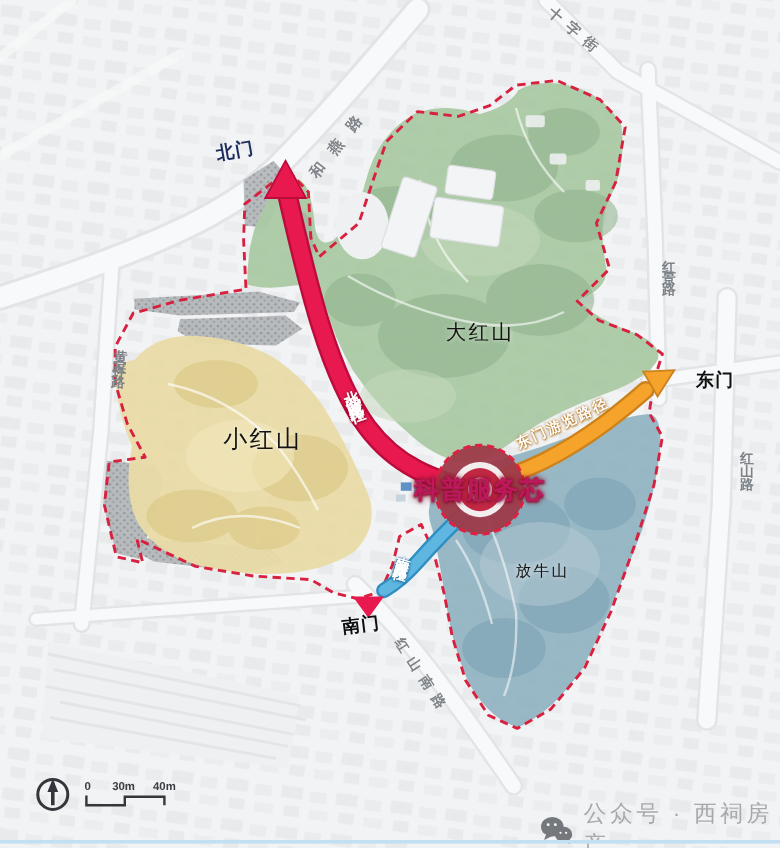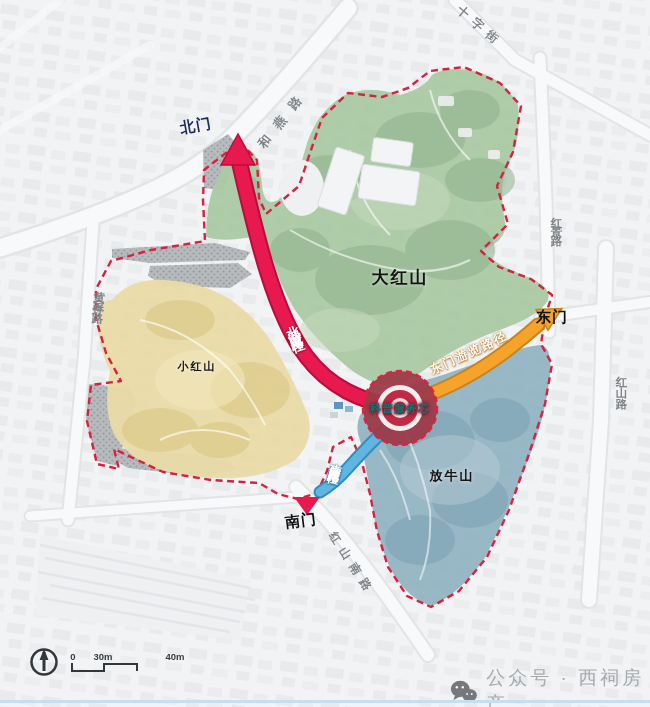--- a/index.html
+++ b/index.html
@@ -2,28 +2,28 @@
 <html><head>
 <meta charset="utf-8">
 <style>
   html,body{margin:0;padding:0;}
   body{font-family:"Liberation Sans","DejaVu Sans",sans-serif;}
   #stage{position:relative;width:650px;height:707px;overflow:hidden;background:#f2f3f5;}
   #map-svg{position:absolute;left:0;top:0;}
   .lbl{position:absolute;white-space:nowrap;transform:translate(-50%,-50%);pointer-events:none;}
   .road{color:#7e8387;font-size:12px;font-weight:600;}
   .vert{writing-mode:vertical-rl;text-orientation:upright;}
-  .zone{color:#141414;font-weight:700;font-size:17px;letter-spacing:2px;text-shadow:0 0 4px rgba(255,255,255,.65);}
+  .zone{color:#141414;font-weight:400;font-size:17px;letter-spacing:2px;text-shadow:0 0 4px rgba(255,255,255,.65);}
   .gate{color:#0e0e0e;font-weight:700;font-size:15px;letter-spacing:1px;}
   .gate-north{color:#1d2c5c;}
   .route-lbl{color:#fff;font-weight:700;}
   .r-north{font-size:13px;letter-spacing:3px;text-shadow:0 0 2px #9c0b33,0 1px 2px #9c0b33;}
   .r-east{font-size:12px;letter-spacing:2px;text-shadow:0 0 2px #b06e10,0 1px 2px #b06e10;}
   .r-south{font-size:12px;letter-spacing:2px;text-shadow:0 0 2px #1f6f9e,0 1px 2px #1f6f9e;}
-  .center-lbl{color:#0f766e;font-weight:700;font-size:11px;letter-spacing:1px;text-shadow:0 0 3px #8f1330,0 0 5px #8f1330,0 1px 2px #6d0e24;}
+  .center-lbl{color:#be185d;font-weight:700;font-size:21px;letter-spacing:1px;text-shadow:0 0 3px #8f1330,0 0 5px #8f1330,0 1px 2px #6d0e24;}
   .scale-num{font-size:9.5px;font-weight:700;color:#3a3e42;}
   .watermark{position:absolute;left:450px;top:665px;display:flex;align-items:center;gap:9px;}
   .watermark-text{color:#a6aaad;font-size:19px;letter-spacing:3px;font-weight:500;}
   .bottom-line{position:absolute;left:0;top:700px;width:650px;height:3px;background:#c2e0f2;}
 </style>
 </head>
 <body>
 
 <div id="stage">
 
@@ -199,36 +199,36 @@
   </svg>
 
   <div class="lbl road" style="left:480px;top:27px;letter-spacing:7px;transform:translate(-50%,-50%) rotate(40deg);">十字街</div>
   <div class="lbl road" style="left:284px;top:118px;letter-spacing:12px;font-size:12.5px;transform:translate(-50%,-50%) rotate(-52deg);">和燕路</div>
   <div class="lbl road vert" style="left:556px;top:221px;letter-spacing:9px;font-size:11.5px;">红景路</div>
   <div class="lbl road vert" style="left:621px;top:383px;letter-spacing:11px;font-size:11.5px;">红山路</div>
   <div class="lbl road vert" style="left:99px;top:296px;letter-spacing:7px;font-size:11.5px;transform:translate(-50%,-50%) rotate(5deg);">黄家圩路</div>
   <div class="lbl road" style="left:352px;top:564px;letter-spacing:7px;font-size:11.5px;transform:translate(-50%,-50%) rotate(57deg);">红山南路</div>
 
   <div class="lbl zone" style="left:400px;top:277px;">大红山</div>
-  <div class="lbl zone" style="left:197px;top:366px;font-size:11px;">小红山</div>
+  <div class="lbl zone" style="left:219px;top:366px;font-size:20px;">小红山</div>
   <div class="lbl zone" style="left:452px;top:476px;font-size:13px;">放牛山</div>
 
   <div class="lbl gate gate-north" style="left:196px;top:126px;transform:translate(-50%,-50%) rotate(-10deg);">北门</div>
-  <div class="lbl gate" style="left:552px;top:317px;">东门</div>
+  <div class="lbl gate" style="left:596px;top:317px;">东门</div>
   <div class="lbl gate" style="left:301px;top:521px;transform:translate(-50%,-50%) rotate(-7deg);">南门</div>
 
   <div class="lbl route-lbl r-north vert" style="left:290px;top:325px;transform:translate(-50%,-50%) rotate(-19deg);">北门游览路径</div>
   <div class="lbl route-lbl r-east" style="left:469px;top:353px;transform:translate(-50%,-50%) rotate(-25deg);">东门游览路径</div>
   <div class="lbl route-lbl r-south vert" style="left:338px;top:460px;transform:translate(-50%,-50%) rotate(16deg);">南门游览路径</div>
 
   <div class="lbl center-lbl" style="left:400px;top:408px;">科普服务芯</div>
 
   <div class="lbl scale-num" style="left:73px;top:656px;">0</div>
   <div class="lbl scale-num" style="left:103px;top:656px;">30m</div>
-  <div class="lbl scale-num" style="left:137px;top:656px;margin-left:38px;">40m</div>
+  <div class="lbl scale-num" style="left:137px;top:656px;">40m</div>
 
   <div class="watermark">
     <svg width="30" height="27" viewBox="0 0 32 28" style="opacity:.85;">
       <ellipse cx="12" cy="11" rx="11" ry="9.5" fill="#606468"></ellipse>
       <polygon points="6,18 4,24 12,20" fill="#606468"></polygon>
       <circle cx="8" cy="9" r="1.4" fill="#fff"></circle>
         <circle cx="15" cy="9" r="1.4" fill="#fff"></circle>
       <ellipse cx="23" cy="18.5" rx="8.5" ry="7.5" fill="#606468"></ellipse>
       <polygon points="27,24.5 29.5,28 22,25.5" fill="#606468"></polygon>
       <circle cx="20" cy="17" r="1.1" fill="#fff"></circle>

